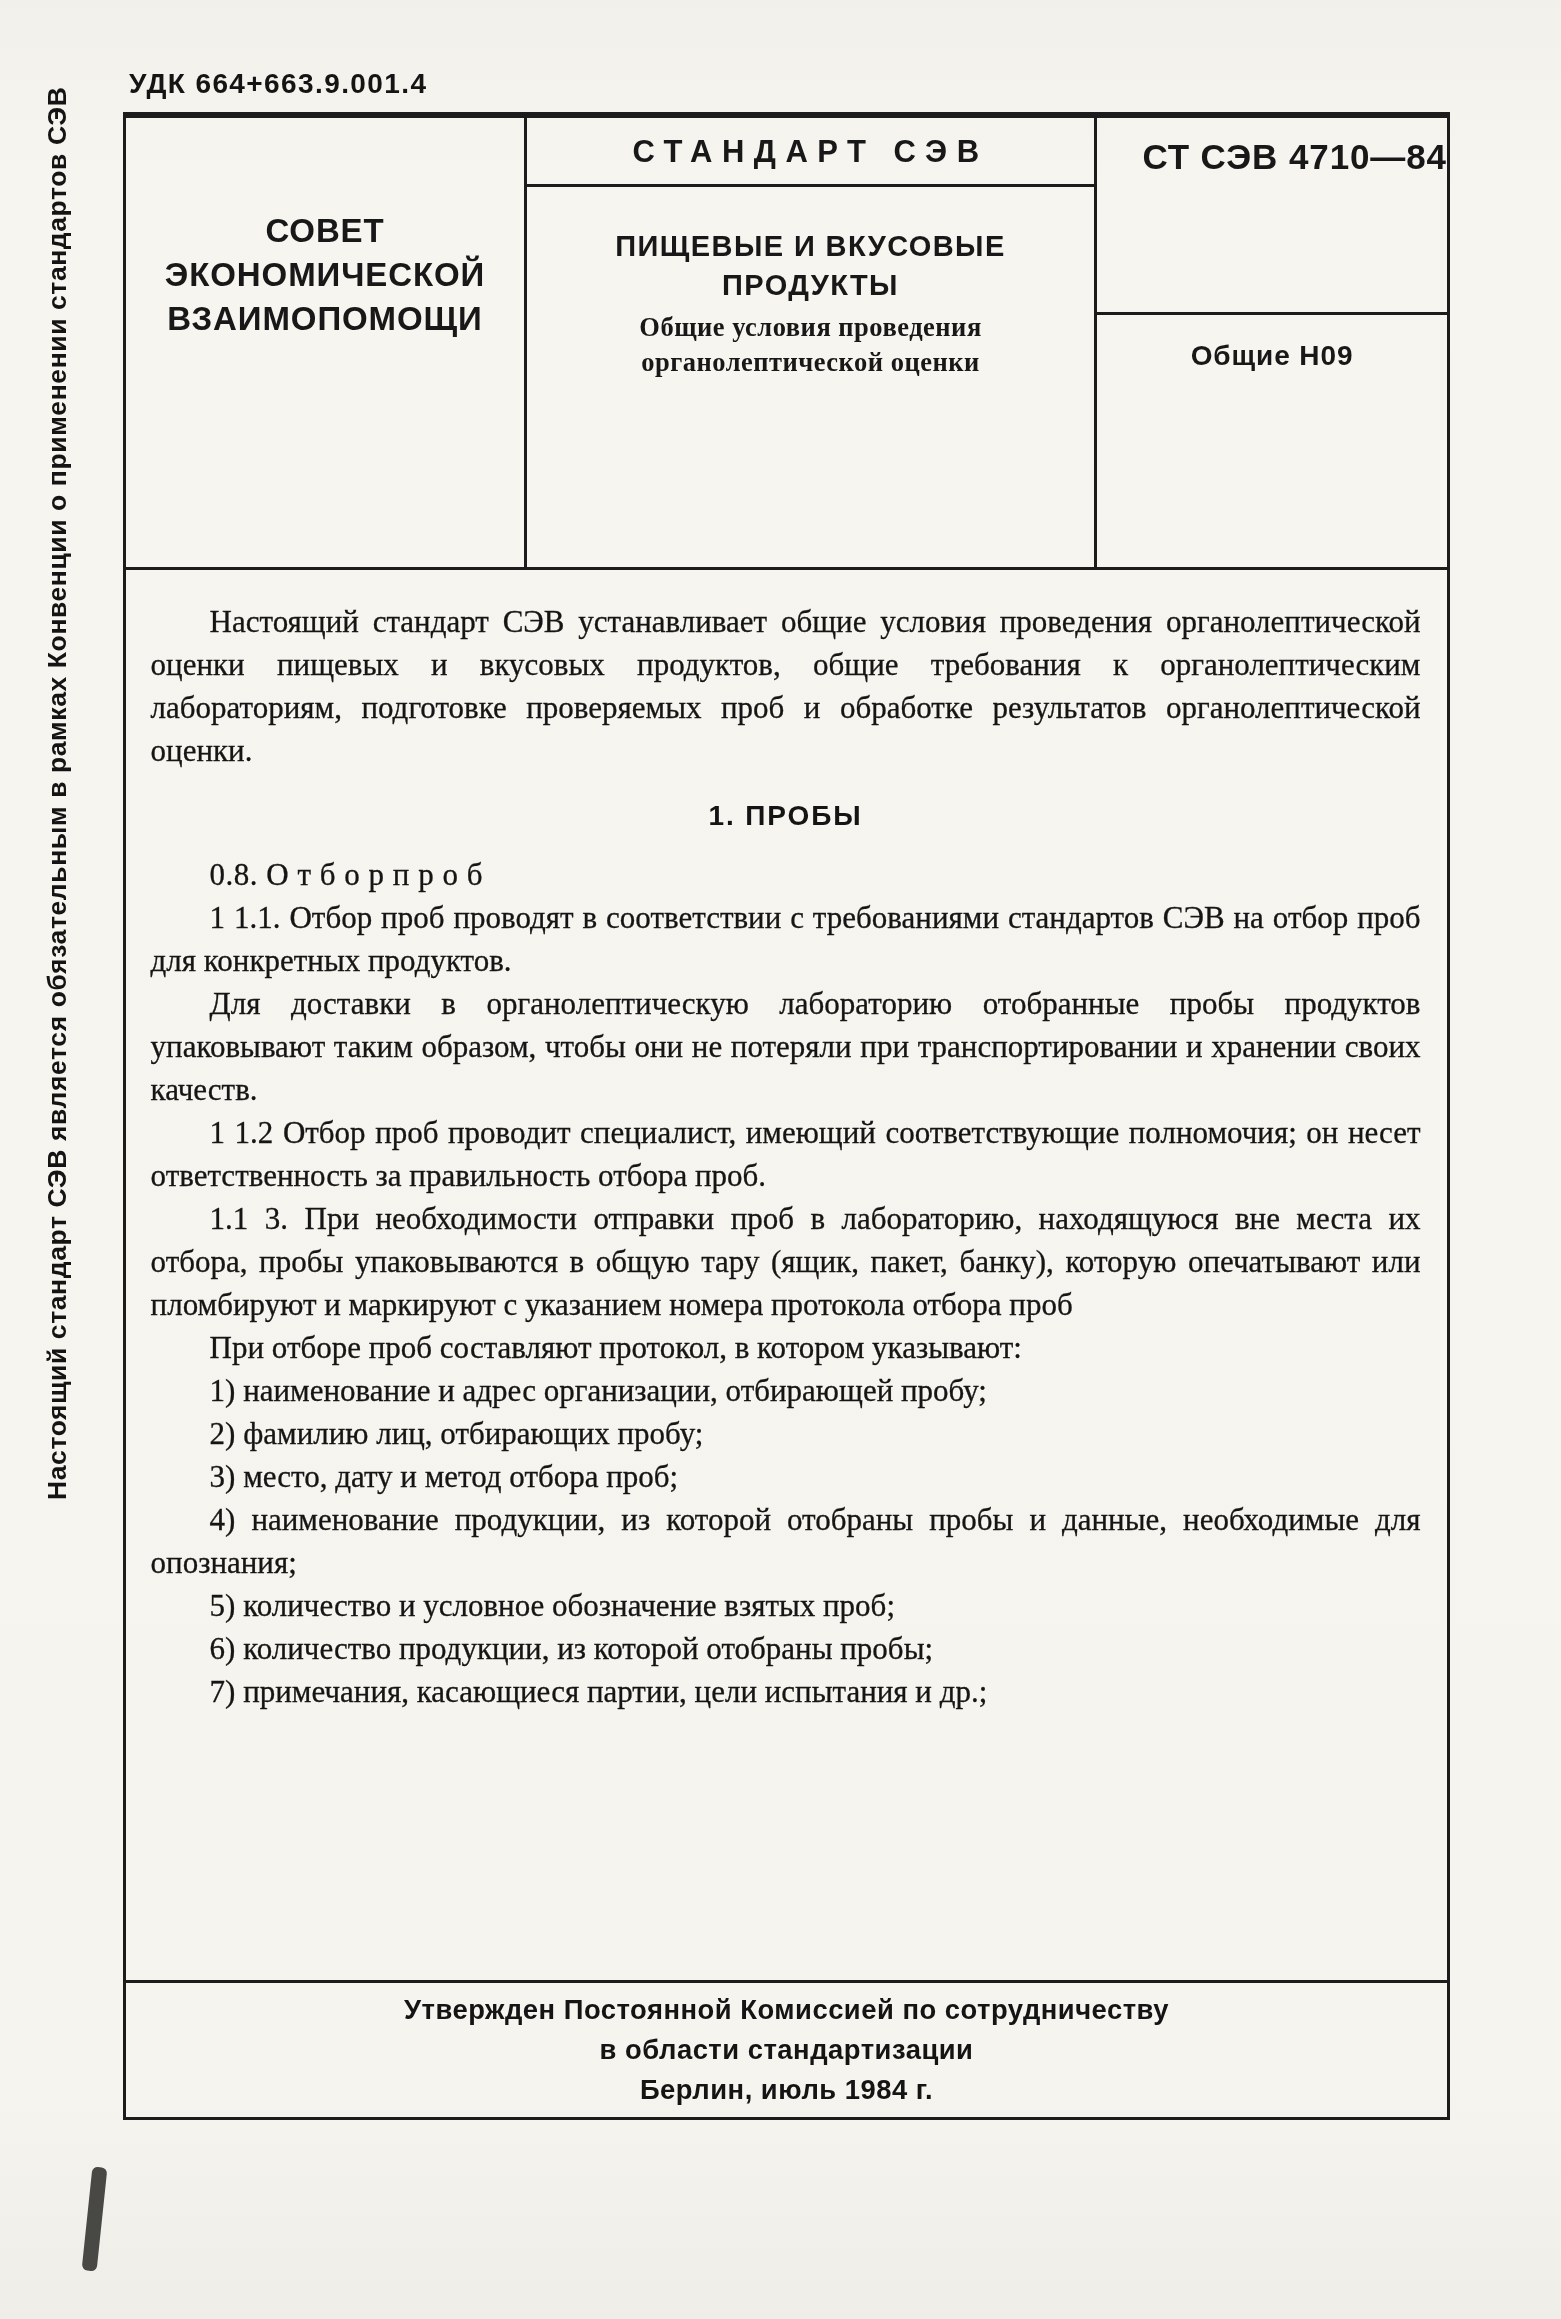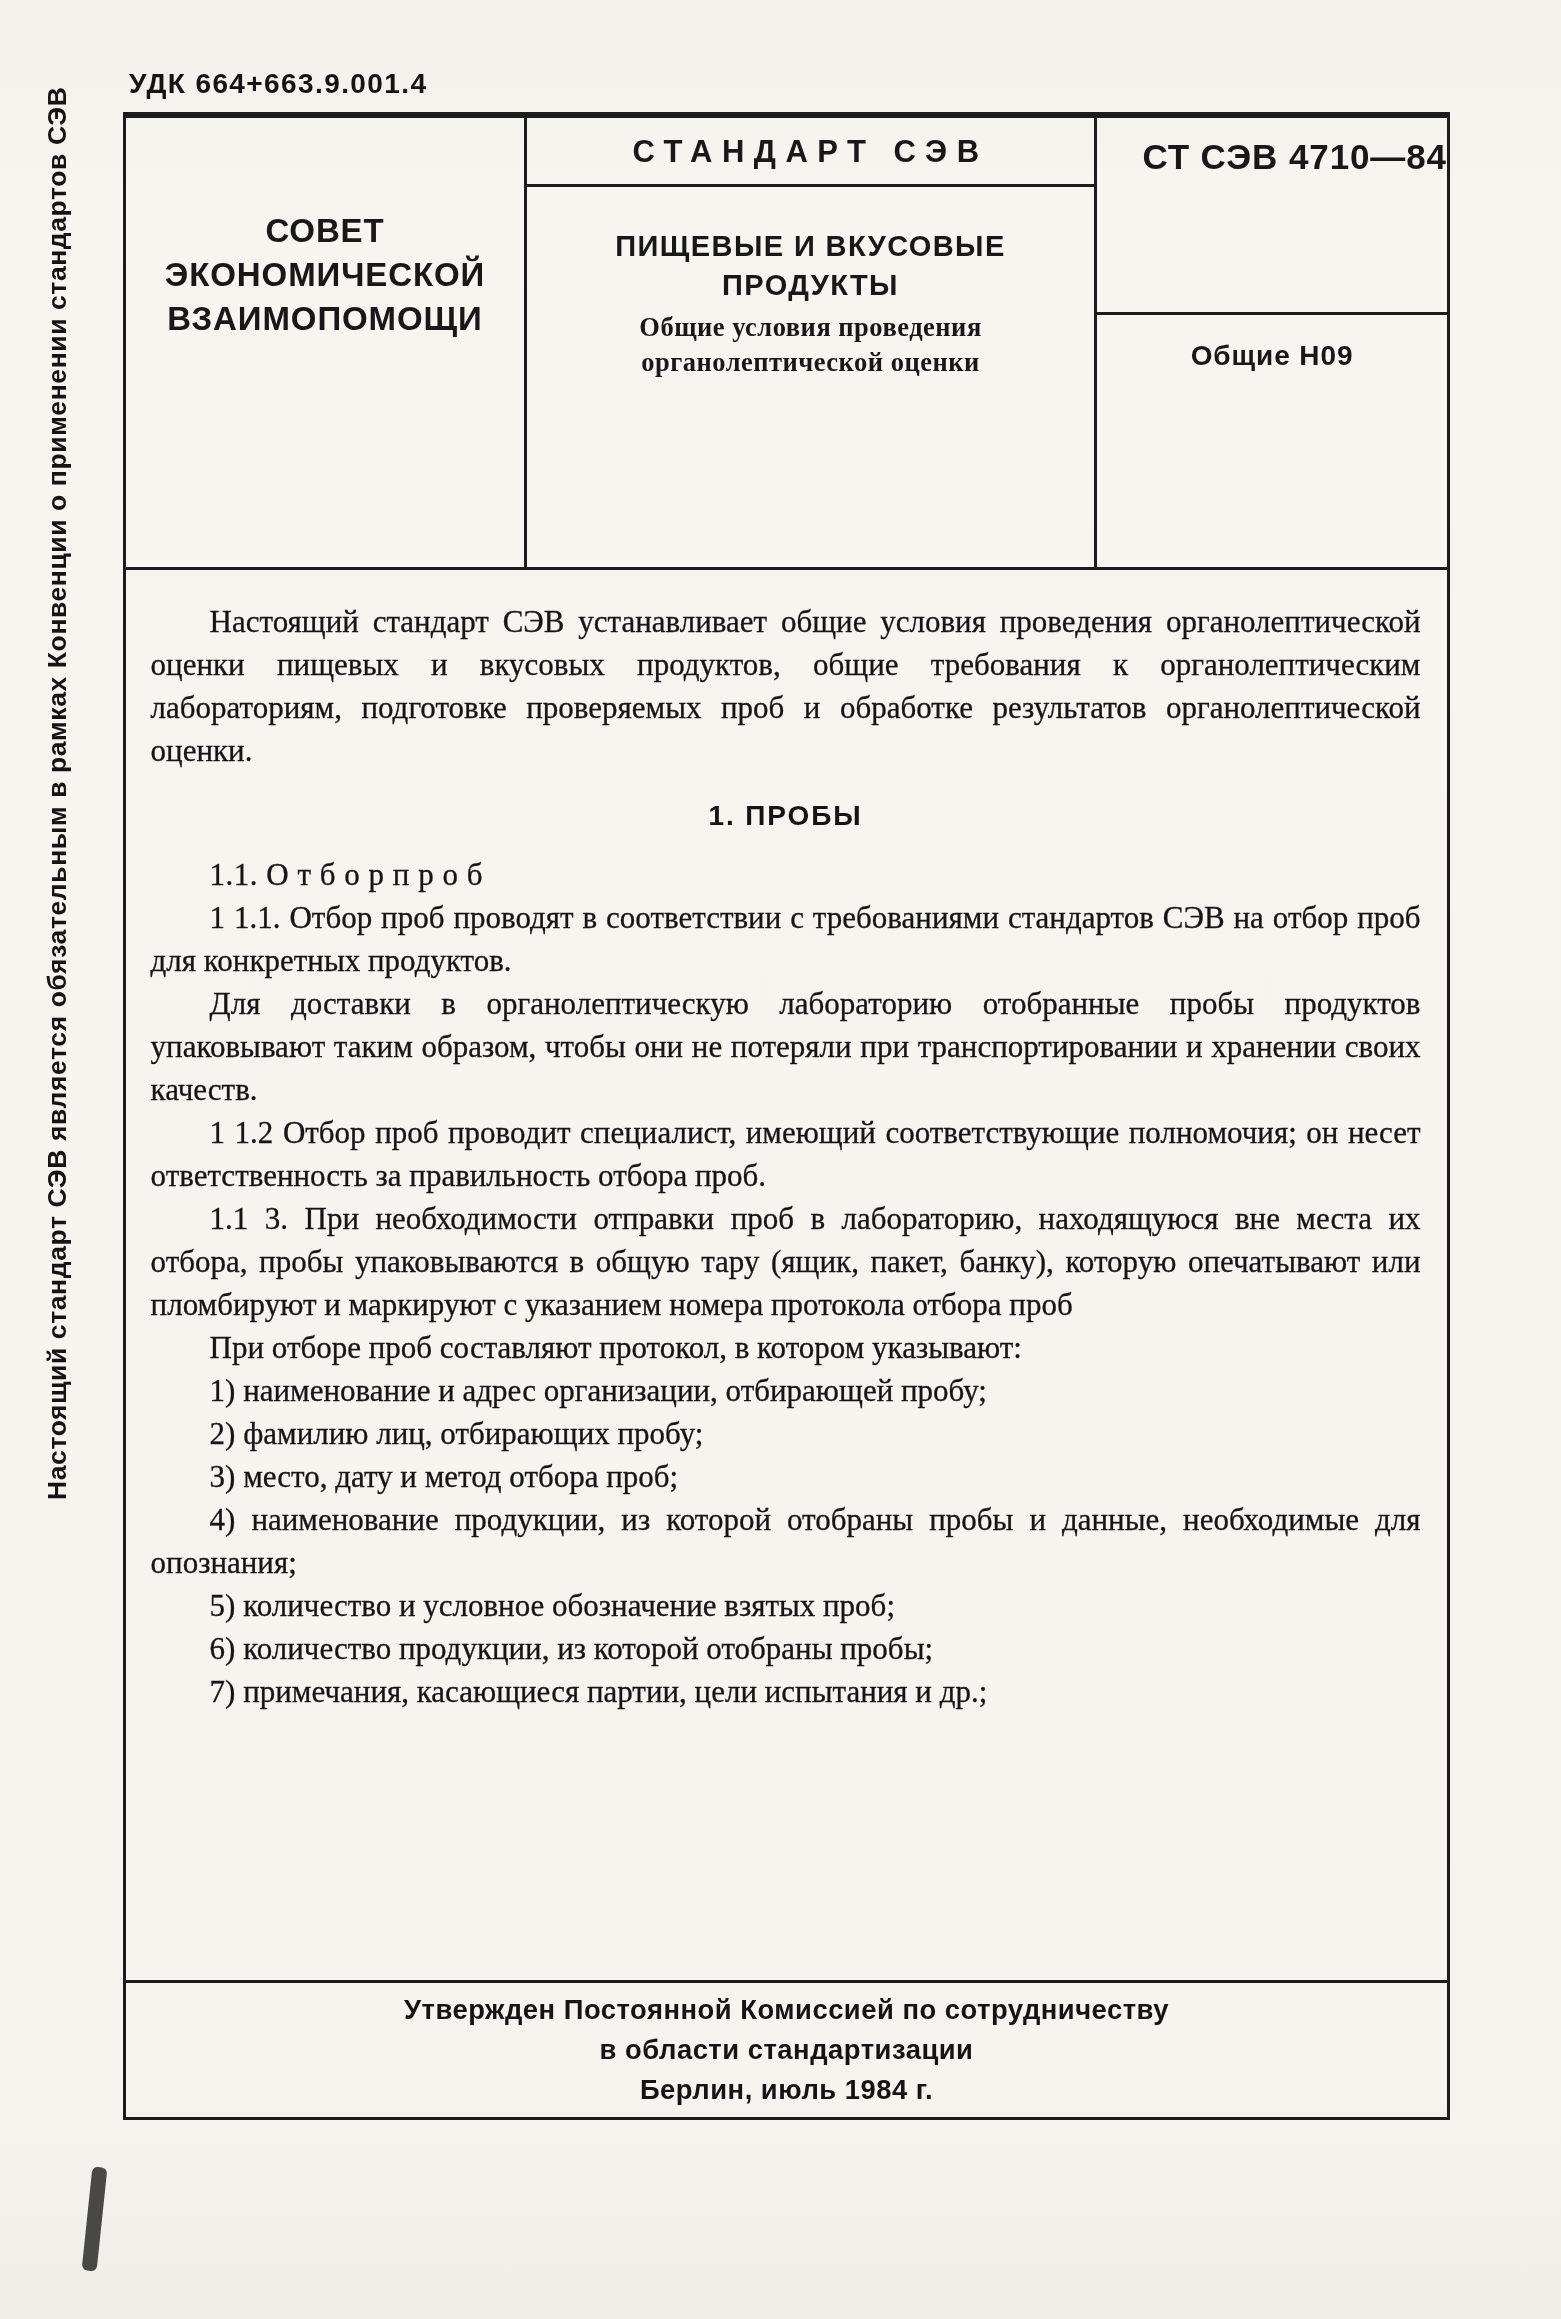--- a/index.html
+++ b/index.html
@@ -143,21 +143,21 @@
       </div>
       <div class="h-right">
         <div class="code-box">СТ СЭВ 4710—84</div>
         <div class="group-box">Общие Н09</div>
       </div>
     </div>
 
     <div class="body-box">
       <p class="para">Настоящий стандарт СЭВ устанавливает общие условия проведения органолептической оценки пищевых и вкусовых продуктов, общие требования к органолептическим лабораториям, подготовке проверяемых проб и обработке результатов органолептической оценки.</p>
       <h2 class="section-title">1. ПРОБЫ</h2>
-      <p class="para subclause">1.1. О т б о р   п р о б</p>
+      <p class="para subclause">0.8. О т б о р   п р о б</p>
       <p class="para">1 1.1. Отбор проб проводят  в соответствии  с требованиями стандартов СЭВ на отбор проб для конкретных продуктов.</p>
       <p class="para">Для доставки в органолептическую лабораторию отобранные пробы продуктов упаковывают таким образом, чтобы они не потеряли при транспортировании и хранении своих качеств.</p>
       <p class="para">1 1.2 Отбор проб проводит специалист, имеющий соответствующие полномочия; он несет ответственность за правильность отбора проб.</p>
       <p class="para">1.1 3. При необходимости отправки проб в лабораторию, находящуюся вне места их отбора, пробы упаковываются в общую тару (ящик, пакет, банку), которую опечатывают или пломбируют и маркируют с указанием номера протокола отбора проб</p>
       <p class="para">При отборе проб составляют протокол, в котором указывают:</p>
       <p class="para">1) наименование и адрес организации, отбирающей пробу;</p>
       <p class="para">2) фамилию лиц, отбирающих пробу;</p>
       <p class="para">3) место, дату и метод отбора проб;</p>
       <p class="para">4) наименование продукции, из которой отобраны пробы и данные, необходимые для опознания;</p>
       <p class="para">5) количество и условное обозначение взятых проб;</p>

